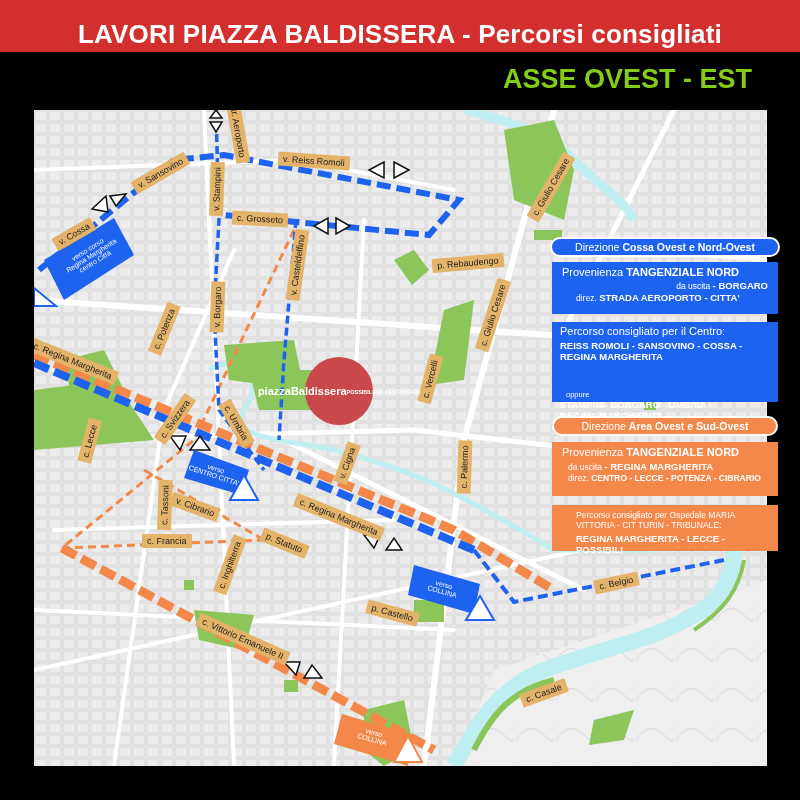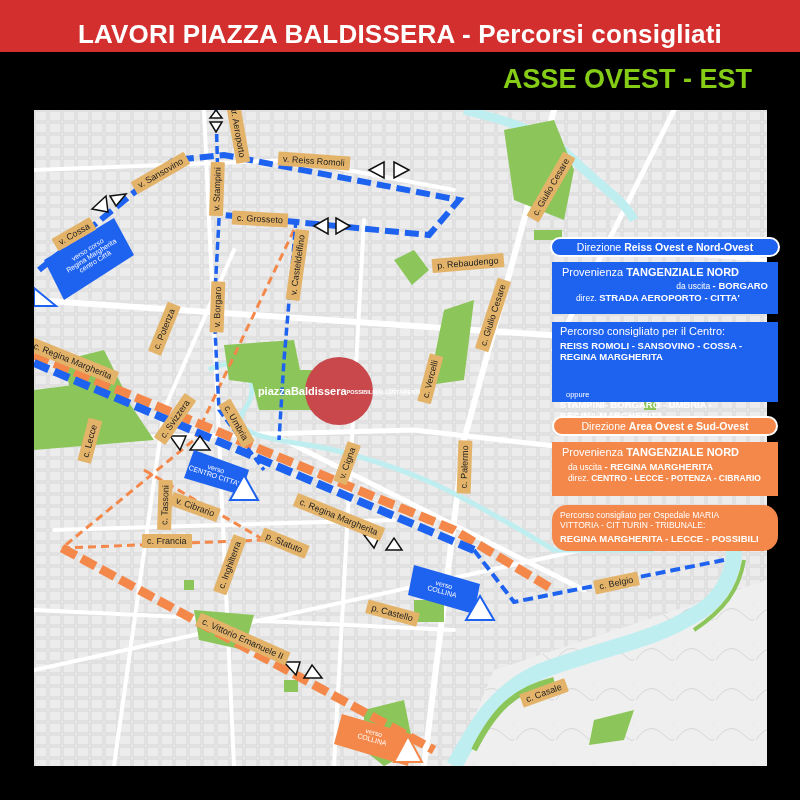--- a/index.html
+++ b/index.html
@@ -188,21 +188,21 @@
 
 <div class="circle">
   <span class="n">piazza</span>
   <span class="n">Baldissera</span>
   <span class="w">POSSIBILI</span>
   <span class="w">RALLENTAMENTI</span>
 </div>
 
 <div class="pill blue" style="left:550px;top:237px;width:230px;height:20px;">
   <span>Direzione</span>
-  <b>Reiss Ovest e Nord-Ovest</b>
+  <b>Cossa Ovest e Nord-Ovest</b>
 </div>
 <div class="panel blue" style="left:552px;top:262px;width:226px;height:52px;padding:4px 10px;">
   <div class="h"><span>Provenienza</span> <b>TANGENZIALE NORD</b></div>
   <div class="t" style="margin-left:14px;margin-top:2px;text-align:right;"><span>da uscita</span> <b class="s">- BORGARO</b></div>
   <div class="t" style="margin-left:14px;margin-top:1px;"><span>direz.</span> <b class="s">STRADA AEROPORTO - CITTA'</b></div>
 </div>
 <div class="panel blue" style="left:552px;top:322px;width:226px;height:80px;padding:3px 8px;">
   <div class="h">Percorso consigliato per il Centro:</div>
   <div class="s" style="margin-top:3px;">REISS ROMOLI - SANSOVINO - COSSA -</div>
   <div class="s">REGINA MARGHERITA</div>
@@ -213,17 +213,17 @@
 
 <div class="pill orange" style="left:552px;top:416px;width:226px;height:20px;">
   <span>Direzione</span>
   <b>Area Ovest e Sud-Ovest</b>
 </div>
 <div class="panel orange" style="left:552px;top:442px;width:226px;height:54px;padding:4px 10px;">
   <div class="h"><span>Provenienza</span> <b>TANGENZIALE NORD</b></div>
   <div class="t" style="margin-left:6px;margin-top:3px;"><span>da uscita</span> <b class="s">- REGINA MARGHERITA</b></div>
   <div class="t" style="margin-left:6px;margin-top:1px;"><span>direz.</span> <b style="font-size:8.5px;">CENTRO - LECCE - POTENZA - CIBRARIO</b></div>
 </div>
-<div class="panel orange" style="left:552px;top:505px;width:226px;height:46px;padding:5px 8px;border-radius:15px;">
+<div class="panel orange" style="left:552px;top:505px;width:226px;height:46px;padding:5px 24px;">
   <div class="t">Percorso consigliato per Ospedale MARIA</div>
   <div class="t">VITTORIA - CIT TURIN - TRIBUNALE:</div>
   <div class="s" style="margin-top:3px;">REGINA MARGHERITA - LECCE - POSSIBILI</div>
 </div>
 
 </body></html>

